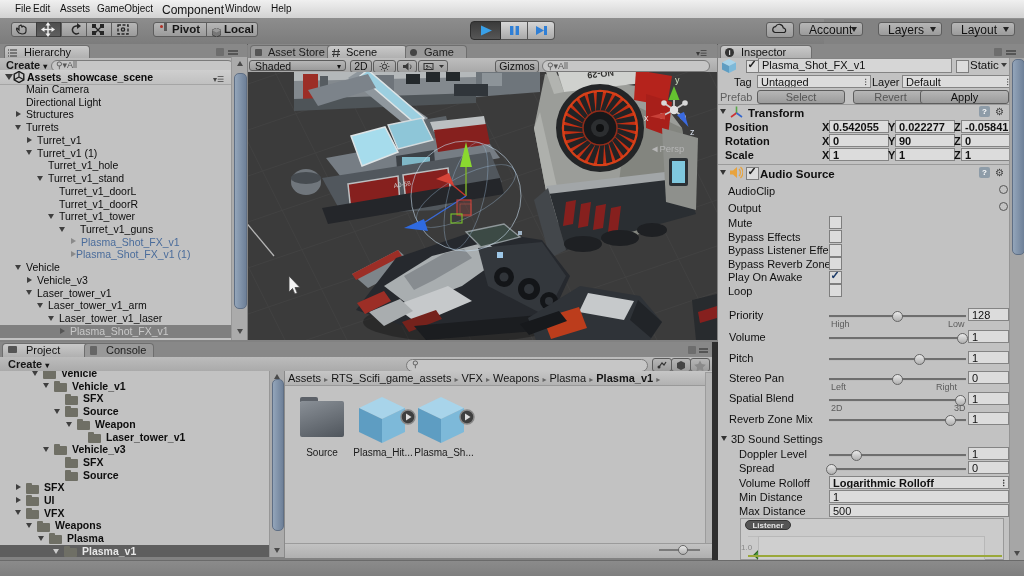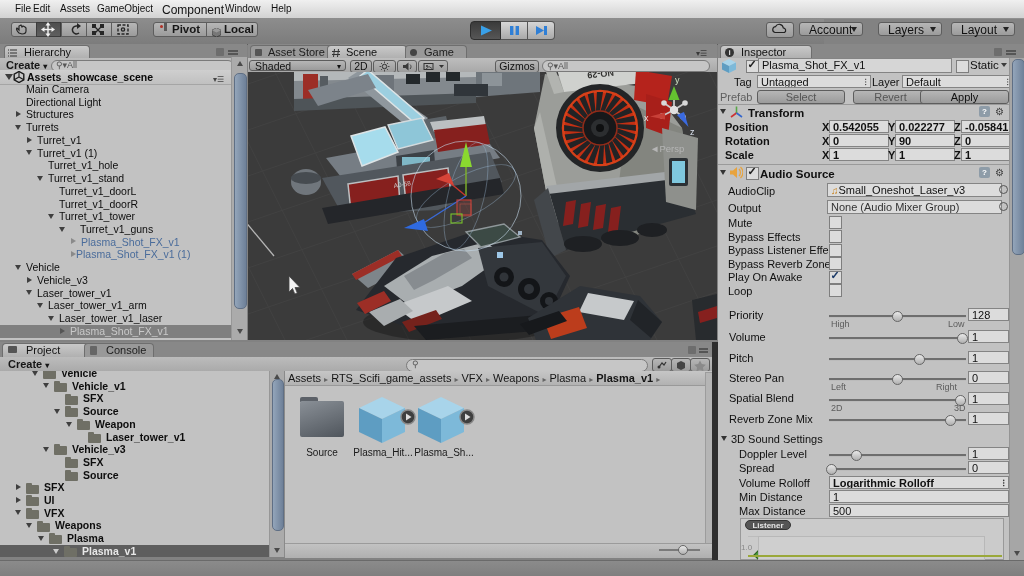--- a/index.html
+++ b/index.html
@@ -525,24 +525,22 @@
   <svg class="abs" style="left:11px;top:108px" width="14" height="13" viewBox="0 0 14 13">
         <path d="M1 4.5 h3 l4 -3.5 v11 l-4 -3.5 h-3z" fill="#e8a33d"></path>
         <path d="M10 3 a5 5 0 0 1 0 7 M11.5 1 a7.5 7.5 0 0 1 0 11" stroke="#e8a33d" stroke-width="1.2" fill="none"></path>
       </svg>
   <div class="cb" style="left:28px;top:109px"></div>
       <div class="abs" style="left:29.5px;top:107px;font-size:11px;font-weight:bold;color:#222">✓</div>
   <div class="lbl" style="left:42px;top:110px;font-weight:bold;font-size:11.5px">Audio Source</div>
   <div class="abs" style="left:261px;top:109px;width:11px;height:11px;background:#8e9ca8;border-radius:2px;font-size:8px;text-align:center;line-height:11px;color:#fff;font-weight:bold">?</div>
   <div class="abs" style="left:277px;top:109px;font-size:10px;color:#3c3c3c">⚙</div>
   <div class="lbl" style="left:10px;top:127px">AudioClip</div>
-  <div class="fld" style="left:109px;top:125px;width:167px;height:12px"><span style="color:#c8821e;font-size:10px">♫</span>Small_Oneshot_Laser_v3</div>
   <div class="abs" style="left:281px;top:127px;width:9px;height:9px;border:1.5px solid #555;border-radius:50%;box-sizing:border-box"></div>
   <div class="lbl" style="left:10px;top:144px">Output</div>
-  <div class="fld" style="left:109px;top:142px;width:167px;height:12px;color:#333">None (Audio Mixer Group)</div>
   <div class="abs" style="left:281px;top:144px;width:9px;height:9px;border:1.5px solid #555;border-radius:50%;box-sizing:border-box"></div>
   <div class="lbl" style="left:10px;top:158.5px">Mute</div>
   <div class="cb" style="left:111px;top:158px"></div>
   <div class="lbl" style="left:10px;top:172.5px">Bypass Effects</div>
   <div class="cb" style="left:111px;top:172px"></div>
   <div class="lbl" style="left:10px;top:186.0px;width:101px;overflow:hidden">Bypass Listener Effect</div>
   <div class="cb" style="left:111px;top:185.5px"></div>
   <div class="lbl" style="left:10px;top:199.5px">Bypass Reverb Zones</div>
   <div class="cb" style="left:111px;top:199px"></div>
   <div class="lbl" style="left:10px;top:213.0px">Play On Awake</div>

